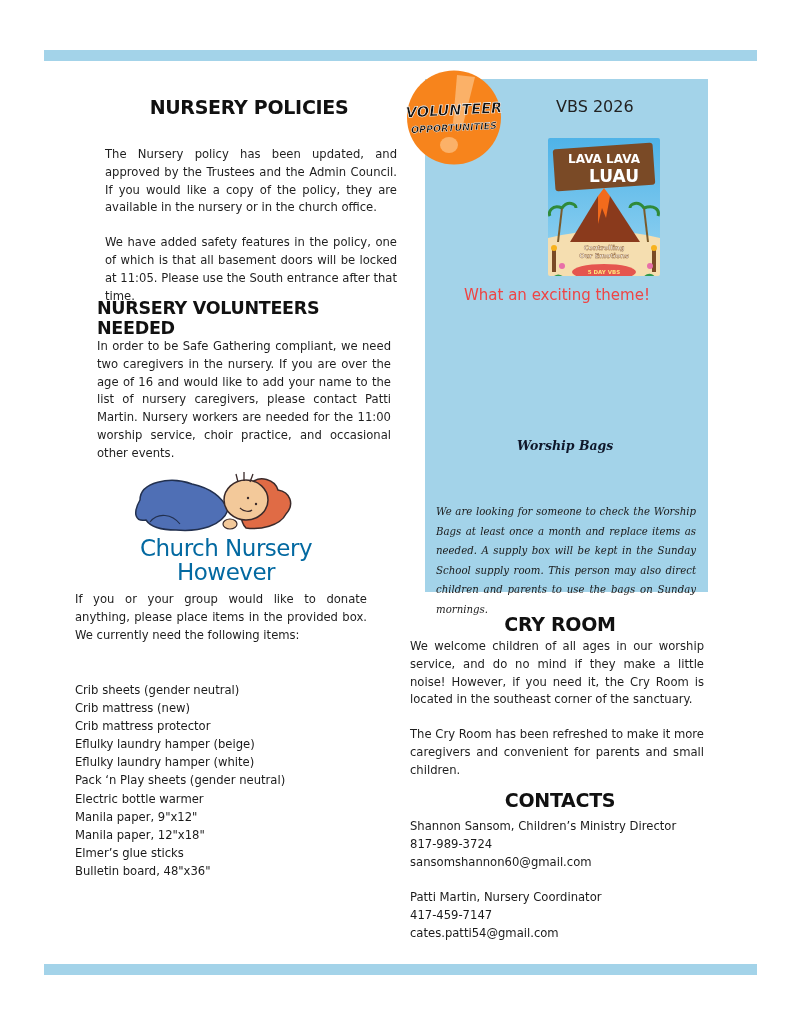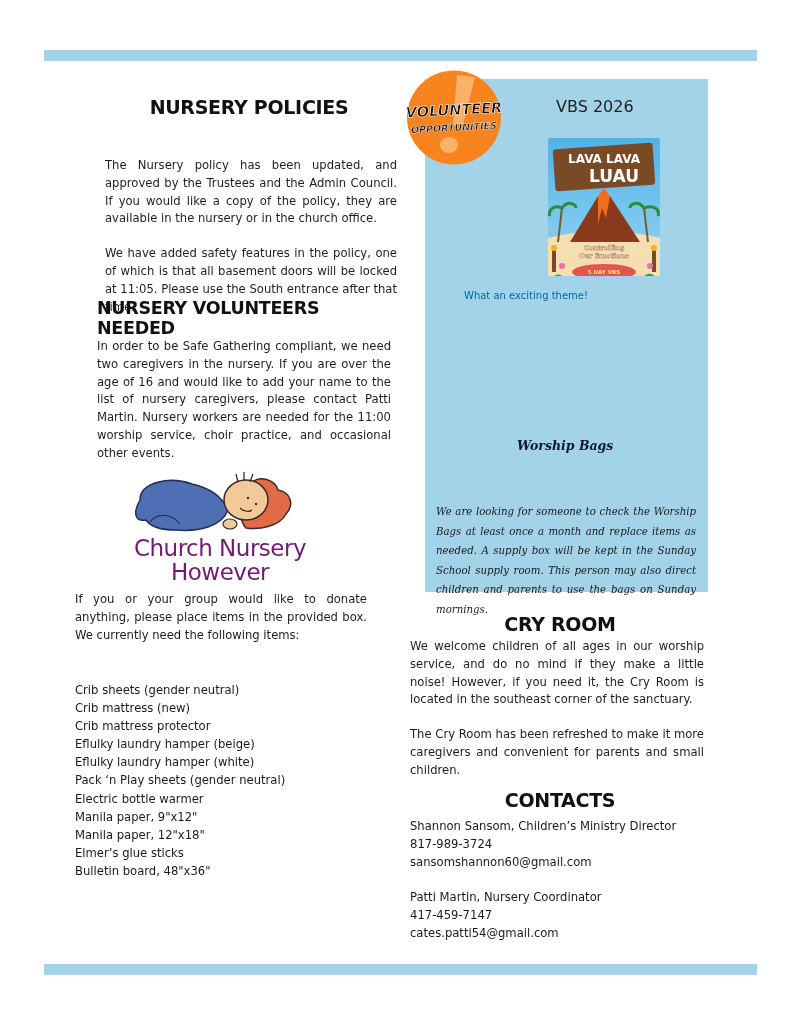--- a/index.html
+++ b/index.html
@@ -9,37 +9,37 @@
   .bar.top { top: 50px; }
   .bar.bottom { top: 964px; }
 
   .abs { position: absolute; }
   .h1 { font-family: "DejaVu Sans", sans-serif; font-weight: bold; color: #111; letter-spacing: -0.3px; }
   .p { font-size: 11.6px; line-height: 17.8px; text-align: justify; color: #1e1e1e; }
   .para { margin: 0 0 17px 0; text-align: justify; }
 
   
   #np-title { left: 100px; top: 96px; width: 298px; text-align: center; font-size: 19px; }
-  #np-body { left: 105px; top: 157px; width: 292px; }
+  #np-body { left: 105px; top: 146px; width: 292px; }
   #nv-title { left: 97px; top: 292px; width: 300px; font-size: 17.5px; margin-top: 6px; }
   #nv-body { left: 97px; top: 338px; width: 294px; }
 
   #shower { left: 110px; top: 470px; width: 220px; height: 118px; }
-  #shower-text { position: absolute; left: 0; width: 220px; text-align: center; color: #701a75;
+  #shower-text { position: absolute; left: 6px; width: 220px; text-align: center; color: #0369a1;
                  font-family: "DejaVu Sans", sans-serif; font-size: 23px; line-height: 24px; letter-spacing: -0.5px; }
 
   #donate { left: 75px; top: 591px; width: 292px; }
   #items { left: 75px; top: 681px; width: 260px; font-size: 11.6px; line-height: 18.1px; }
   #items div { white-space: nowrap; }
 
   
   #vbox { left: 425px; top: 79px; width: 283px; height: 513px; background: #a3d3e9; }
   #vbs-title { left: 556px; top: 97px; font-size: 16px; color: #222; }
   #poster { left: 548px; top: 138px; width: 112px; height: 138px; overflow: hidden; border-radius: 2px; }
-  #vbs-body { left: 464px; top: 286px; width: 232px; font-size: 10px; line-height: 19.6px; color: #0369a1; }
+  #vbs-body { left: 464px; top: 286px; width: 232px; font-size: 15px; line-height: 19.6px; color: #ef4444; }
   #wb-title { left: 517px; top: 438px; font-family: "DejaVu Serif", serif; font-style: italic; font-size: 12.5px; font-weight: bold; color: #0f172a; }
   #wb-body { left: 436px; top: 494px; width: 260px; font-family: "DejaVu Serif", serif; font-style: italic;
              font-size: 10.2px; line-height: 19.5px; text-align: justify; color: #1a1a1a; margin-top: 8px; }
 
   #badge { left: 405px; top: 69px; width: 98px; height: 97px; }
 
   
   #cry-title { left: 405px; top: 613px; width: 310px; text-align: center; font-size: 19px; }
   #cry-body { left: 410px; top: 638px; width: 294px; }
   #ct-title { left: 405px; top: 789px; width: 310px; text-align: center; font-size: 19px; }

